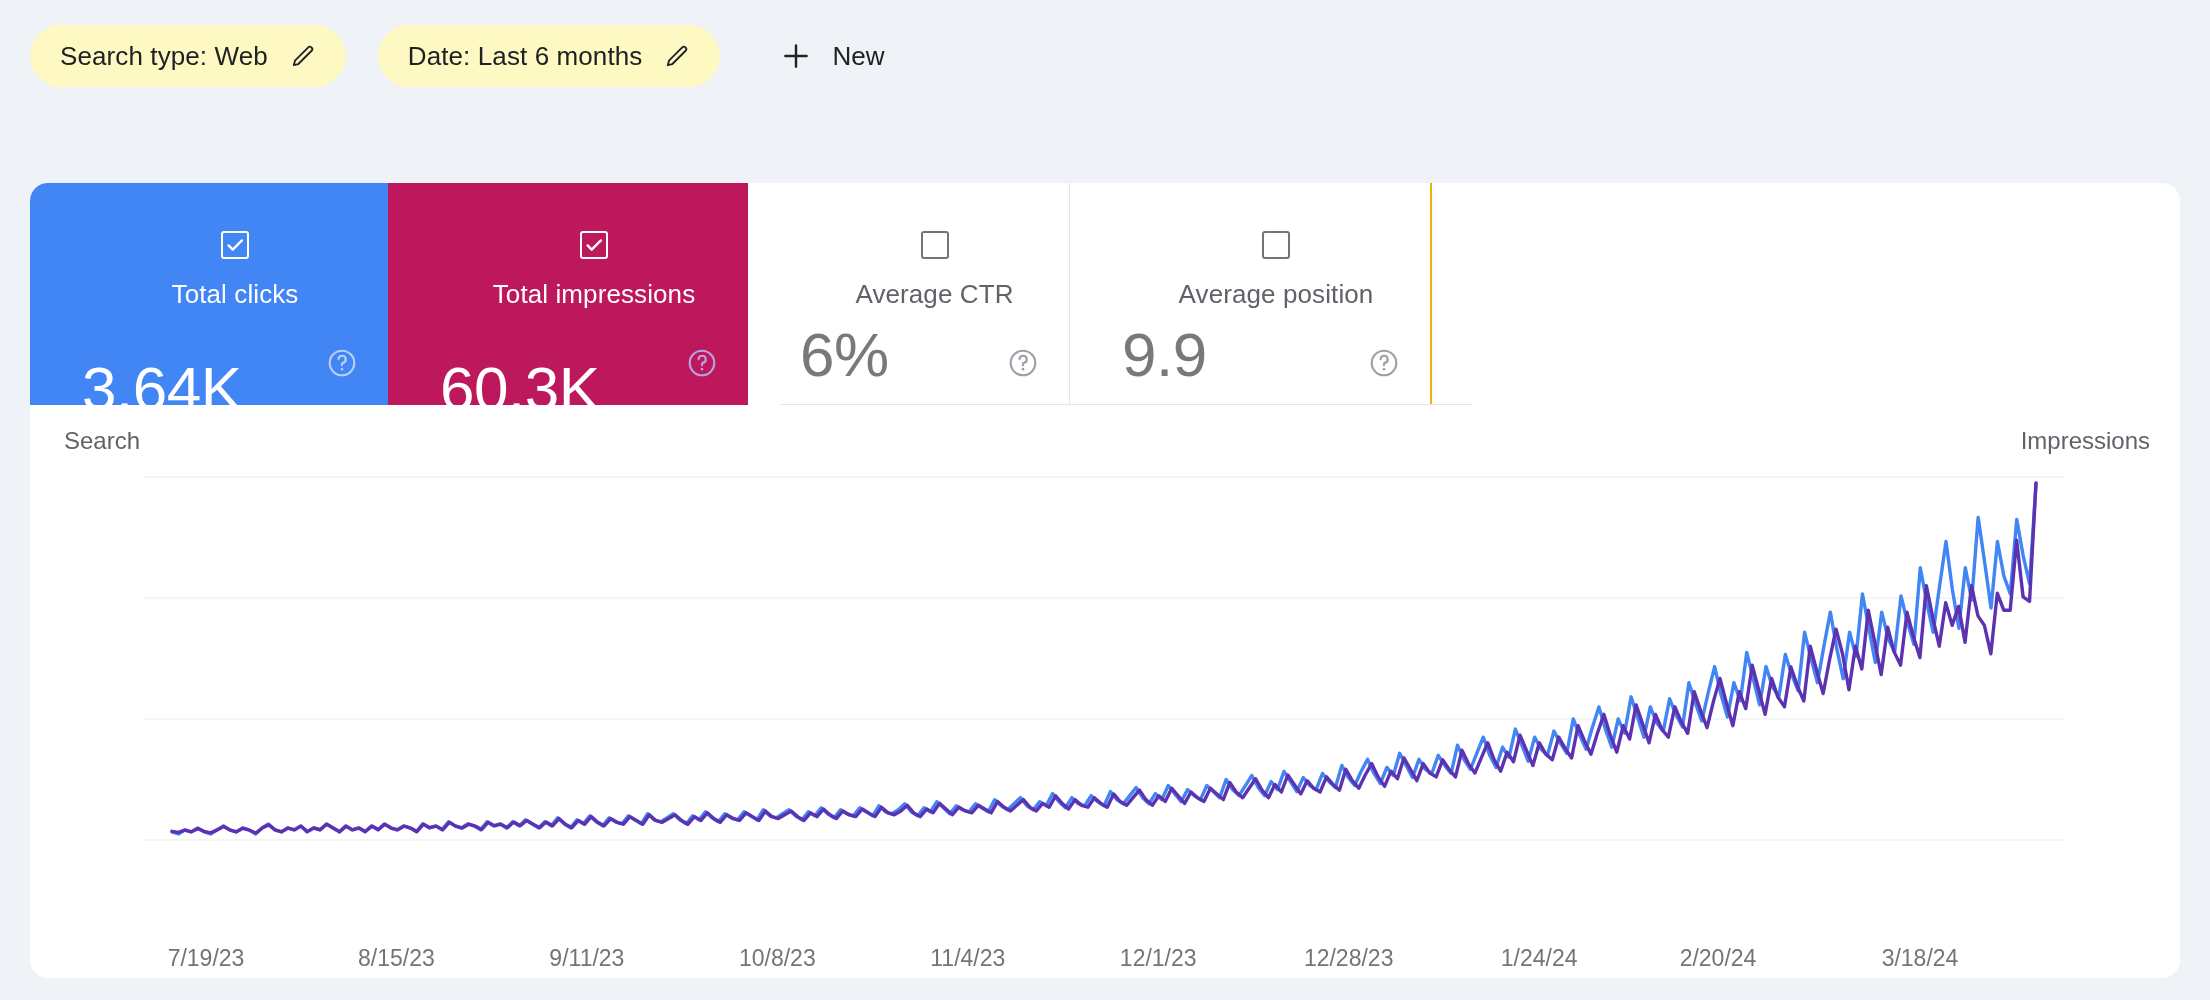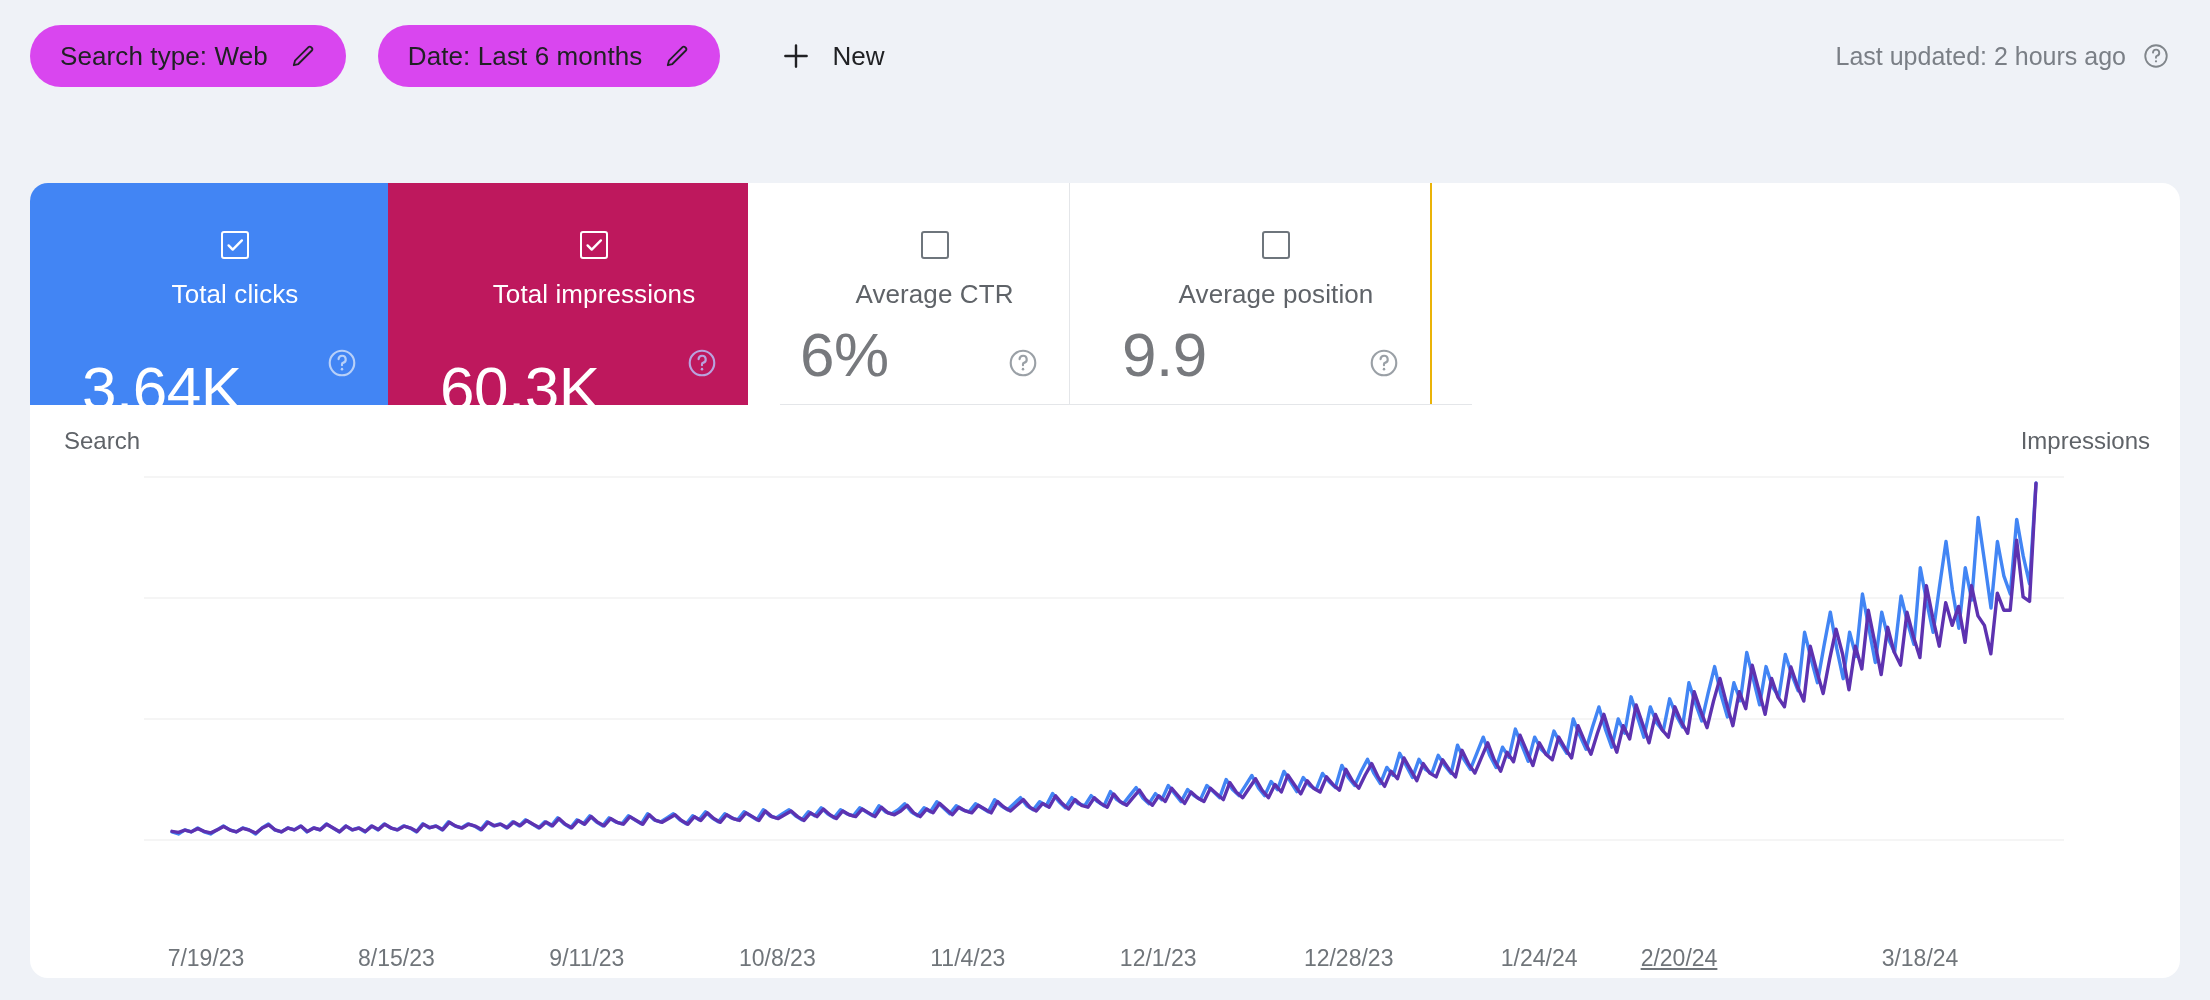--- a/index.html
+++ b/index.html
@@ -22,21 +22,21 @@
     align-items: center;
     padding-left: 30px;
     padding-right: 40px;
   }
   .chip {
     display: flex;
     align-items: center;
     gap: 22px;
     height: 62px;
     padding: 0 30px 0 30px;
-    background: #d946ef;
+    background: #fef9c3;
     border-radius: 31px;
     margin-right: 32px;
     cursor: pointer;
   }
   .chip-label {
     font-size: 26px;
     color: #202124;
     letter-spacing: 0.1px;
     white-space: nowrap;
   }
@@ -205,30 +205,20 @@
 
   <div class="new-btn">
     <span>
       <svg class="plus-icon" viewBox="0 0 24 24" fill="none" stroke="#202124" stroke-width="1.8" stroke-linecap="round">
         <path d="M12 4v16M4 12h16"></path>
       </svg>
     </span>
     <span class="new-label">New</span>
   </div>
 
-  <div class="last-updated">
-    <span class="last-updated-text">Last updated: 2 hours ago</span>
-    <span>
-      <svg class="help-circle-sm" viewBox="0 0 24 24" fill="none" stroke="#80868b" stroke-width="1.6">
-        <circle cx="12" cy="12" r="9.2"></circle>
-        <path d="M9.4 9.1a2.7 2.7 0 1 1 3.3 2.8c-.55.16-.72.5-.72 1v.7" stroke-linecap="round"></path>
-        <circle cx="12" cy="16.6" r="0.95" fill="#80868b" stroke="none"></circle>
-      </svg>
-    </span>
-  </div>
 
 </div>
 
 <div class="panel">
 
   <div class="cards">
 
     <div class="card clicks selected">
       <div class="card-head">
         <span class="checkbox checked">
@@ -310,21 +300,21 @@
       <div id="yticks-right"></div>
       <div id="xticks">
           <div class="xtick" style="left: 34px;">7/19/23</div>
           <div class="xtick" style="left: 224.444px;">8/15/23</div>
           <div class="xtick" style="left: 414.889px;">9/11/23</div>
           <div class="xtick" style="left: 605.333px;">10/8/23</div>
           <div class="xtick" style="left: 795.778px;">11/4/23</div>
           <div class="xtick" style="left: 986.222px;">12/1/23</div>
           <div class="xtick" style="left: 1176.67px;">12/28/23</div>
           <div class="xtick" style="left: 1367.11px;">1/24/24</div>
-          <div class="xtick" style="left: 1507px; text-decoration: underline;">2/20/24</div>
+          <div class="xtick" style="left: 1546px;">2/20/24</div>
           <div class="xtick" style="left: 1748px;">3/18/24</div>
         </div>
       <svg id="chart-svg" viewBox="0 0 1864 363" preserveAspectRatio="none">
           <line x1="-28" x2="1892" y1="363" y2="363" stroke="#ececec" stroke-width="1.2" vector-effect="non-scaling-stroke"></line>
           <line x1="-28" x2="1892" y1="242" y2="242" stroke="#ececec" stroke-width="1.2" vector-effect="non-scaling-stroke"></line>
           <line x1="-28" x2="1892" y1="121" y2="121" stroke="#ececec" stroke-width="1.2" vector-effect="non-scaling-stroke"></line>
           <line x1="-28" x2="1892" y1="0" y2="0" stroke="#ececec" stroke-width="1.2" vector-effect="non-scaling-stroke"></line>
           <polyline points="0.00,354.93 6.43,356.95 12.86,352.92 19.28,354.93 25.71,350.90 32.14,354.93 38.57,356.95 44.99,352.92 51.42,348.88 57.85,352.92 64.28,354.93 70.70,350.90 77.13,352.92 83.56,356.95 89.99,350.90 96.41,346.87 102.84,352.92 109.27,354.93 115.70,350.90 122.12,352.92 128.55,348.88 134.98,354.93 141.41,350.90 147.83,352.92 154.26,346.87 160.69,350.90 167.12,354.93 173.54,348.88 179.97,352.92 186.40,350.90 192.83,354.93 199.26,348.88 205.68,352.92 212.11,346.87 218.54,350.90 224.97,352.92 231.39,348.88 237.82,350.90 244.25,354.93 250.68,346.87 257.10,350.90 263.53,348.88 269.96,352.92 276.39,344.85 282.81,348.88 289.24,350.90 295.67,346.87 302.10,348.88 308.52,352.92 314.95,344.85 321.38,348.88 327.81,346.87 334.23,350.90 340.66,344.85 347.09,348.88 353.52,342.83 359.94,346.87 366.37,350.90 372.80,344.85 379.23,348.88 385.66,340.82 392.08,346.87 398.51,350.90 404.94,342.83 411.37,346.87 417.79,338.80 424.22,344.85 430.65,348.88 437.08,340.82 443.50,344.85 449.93,346.87 456.36,338.80 462.79,342.83 469.21,346.87 475.64,336.78 482.07,342.83 488.50,344.85 494.92,340.82 501.35,336.78 507.78,342.83 514.21,346.87 520.63,338.80 527.06,342.83 533.49,334.77 539.92,340.82 546.34,344.85 552.77,336.78 559.20,340.82 565.63,342.83 572.06,334.77 578.48,338.80 584.91,342.83 591.34,332.75 597.77,338.80 604.19,340.82 610.62,336.78 617.05,332.75 623.48,338.80 629.90,342.83 636.33,334.77 642.76,338.80 649.19,330.73 655.61,336.78 662.04,340.82 668.47,332.75 674.90,336.78 681.32,338.80 687.75,330.73 694.18,334.77 700.61,338.80 707.03,328.72 713.46,334.77 719.89,336.78 726.32,332.75 732.74,326.70 739.17,334.77 745.60,338.80 752.03,330.73 758.46,334.77 764.88,324.68 771.31,330.73 777.74,336.78 784.17,328.72 790.59,332.75 797.02,334.77 803.45,326.70 809.88,330.73 816.30,334.77 822.73,322.67 829.16,328.72 835.59,332.75 842.01,326.70 848.44,320.65 854.87,328.72 861.30,332.75 867.72,324.68 874.15,328.72 880.58,316.62 887.01,324.68 893.43,330.73 899.86,320.65 906.29,326.70 912.72,328.72 919.14,318.63 925.57,324.68 932.00,328.72 938.43,314.60 944.86,322.67 951.28,326.70 957.71,318.63 964.14,310.57 970.57,320.65 976.99,326.70 983.42,316.62 989.85,322.67 996.28,308.55 1002.70,316.62 1009.13,324.68 1015.56,312.58 1021.99,318.63 1028.41,322.67 1034.84,308.55 1041.27,314.60 1047.70,320.65 1054.12,302.50 1060.55,312.58 1066.98,318.63 1073.41,308.55 1079.83,298.47 1086.26,310.57 1092.69,318.63 1099.12,304.52 1105.54,312.58 1111.97,294.43 1118.40,304.52 1124.83,314.60 1131.26,300.48 1137.68,308.55 1144.11,312.58 1150.54,296.45 1156.97,304.52 1163.39,310.57 1169.82,288.38 1176.25,300.48 1182.68,308.55 1189.10,294.43 1195.53,282.33 1201.96,296.45 1208.39,306.53 1214.81,290.40 1221.24,298.47 1227.67,276.28 1234.10,288.38 1240.52,300.48 1246.95,282.33 1253.38,292.42 1259.81,296.45 1266.23,278.30 1272.66,288.38 1279.09,296.45 1285.52,268.22 1291.94,282.33 1298.37,292.42 1304.80,276.28 1311.23,260.15 1317.66,278.30 1324.08,290.40 1330.51,270.23 1336.94,280.32 1343.37,252.08 1349.79,268.22 1356.22,284.35 1362.65,260.15 1369.08,272.25 1375.50,278.30 1381.93,254.10 1388.36,266.20 1394.79,276.28 1401.21,242.00 1407.64,258.13 1414.07,272.25 1420.50,250.07 1426.92,229.90 1433.35,252.08 1439.78,270.23 1446.21,242.00 1452.63,256.12 1459.06,219.82 1465.49,239.98 1471.92,260.15 1478.34,229.90 1484.77,246.03 1491.20,254.10 1497.63,221.83 1504.06,237.97 1510.48,250.07 1516.91,205.70 1523.34,225.87 1529.77,244.02 1536.19,215.78 1542.62,189.57 1549.05,217.80 1555.48,239.98 1561.90,205.70 1568.33,223.85 1574.76,175.45 1581.19,201.67 1587.61,227.88 1594.04,189.57 1600.47,209.73 1606.90,219.82 1613.32,177.47 1619.75,197.63 1626.18,213.77 1632.61,155.28 1639.03,181.50 1645.46,205.70 1651.89,169.40 1658.32,135.12 1664.74,171.42 1671.17,201.67 1677.60,155.28 1684.03,179.48 1690.46,116.97 1696.88,151.25 1703.31,185.53 1709.74,135.12 1716.17,161.33 1722.59,175.45 1729.02,118.98 1735.45,145.20 1741.88,167.38 1748.30,90.75 1754.73,125.03 1761.16,155.28 1767.59,108.90 1774.01,64.53 1780.44,112.93 1786.87,151.25 1793.30,90.75 1799.72,123.02 1806.15,40.33 1812.58,84.70 1819.01,131.08 1825.43,64.53 1831.86,98.82 1838.29,116.97 1844.72,42.35 1851.14,78.65 1857.57,106.88 1864.00,6.05" fill="none" stroke="#4285f4" stroke-width="3.4" stroke-linejoin="round" stroke-linecap="round" vector-effect="non-scaling-stroke"></polyline>
           <polyline points="0.00,354.32 6.45,355.42 12.90,353.21 19.35,354.79 25.80,351.64 32.25,354.32 38.70,355.90 45.15,352.90 51.60,349.58 58.05,353.06 64.50,354.79 70.95,351.32 77.40,353.21 83.85,356.06 90.30,351.01 96.75,347.85 103.20,352.90 109.65,354.79 116.10,351.01 122.55,352.90 129.00,349.11 135.45,354.48 141.90,351.01 148.35,352.74 154.80,347.22 161.25,351.01 167.70,354.79 174.15,349.11 180.60,352.90 187.04,351.01 193.49,354.48 199.94,349.11 206.39,352.58 212.84,347.22 219.29,351.01 225.74,352.90 232.19,349.11 238.64,351.01 245.09,354.48 251.54,347.22 257.99,350.69 264.44,349.11 270.89,352.74 277.34,345.32 283.79,349.11 290.24,351.01 296.69,347.22 303.14,349.11 309.59,352.58 316.04,345.32 322.49,348.80 328.94,347.22 335.39,350.69 341.84,345.01 348.29,348.80 354.74,343.43 361.19,347.22 367.64,350.69 374.09,345.01 380.54,348.80 386.99,341.54 393.44,347.22 399.89,350.69 406.34,343.43 412.79,347.22 419.24,339.64 425.69,345.32 432.14,348.80 438.59,341.54 445.04,345.32 451.49,347.22 457.94,339.64 464.39,343.43 470.84,347.22 477.29,337.75 483.74,343.43 490.19,345.32 496.64,341.54 503.09,337.75 509.54,343.43 515.99,347.22 522.44,339.64 528.89,343.43 535.34,335.85 541.79,341.54 548.24,345.32 554.69,337.75 561.13,341.54 567.58,343.43 574.03,335.85 580.48,339.64 586.93,343.43 593.38,333.96 599.83,339.64 606.28,341.54 612.73,337.75 619.18,333.96 625.63,339.64 632.08,343.43 638.53,335.85 644.98,339.64 651.43,332.07 657.88,337.75 664.33,341.54 670.78,333.96 677.23,337.75 683.68,339.64 690.13,332.07 696.58,335.85 703.03,339.64 709.48,330.17 715.93,335.85 722.38,337.75 728.83,333.96 735.28,328.28 741.73,335.85 748.18,339.64 754.63,332.07 761.08,335.85 767.53,326.38 773.98,332.07 780.43,337.75 786.88,330.17 793.33,333.96 799.78,335.85 806.23,328.28 812.68,332.07 819.13,335.85 825.58,324.49 832.03,330.17 838.48,333.96 844.93,328.28 851.38,322.60 857.83,330.17 864.28,333.96 870.73,326.38 877.18,330.17 883.63,318.81 890.08,326.38 896.53,332.07 902.98,322.60 909.43,328.28 915.88,330.17 922.33,320.70 928.78,326.38 935.22,330.17 941.67,316.91 948.12,324.49 954.57,328.28 961.02,320.70 967.47,313.13 973.92,322.60 980.37,328.28 986.82,318.81 993.27,324.49 999.72,311.23 1006.17,318.81 1012.62,326.38 1019.07,315.02 1025.52,320.70 1031.97,324.49 1038.42,311.23 1044.87,316.91 1051.32,322.60 1057.77,305.55 1064.22,315.02 1070.67,320.70 1077.12,311.23 1083.57,301.76 1090.02,313.13 1096.47,320.70 1102.92,307.45 1109.37,315.02 1115.82,297.98 1122.27,307.45 1128.72,316.91 1135.17,303.66 1141.62,311.23 1148.07,315.02 1154.52,299.87 1160.97,307.45 1167.42,313.13 1173.87,292.29 1180.32,303.66 1186.77,311.23 1193.22,297.98 1199.67,286.61 1206.12,299.87 1212.57,309.34 1219.02,294.19 1225.47,301.76 1231.92,280.93 1238.37,292.29 1244.82,303.66 1251.27,286.61 1257.72,296.08 1264.17,299.87 1270.62,282.82 1277.07,292.29 1283.52,299.87 1289.97,273.35 1296.42,286.61 1302.87,296.08 1309.31,280.93 1315.76,265.78 1322.21,282.82 1328.66,294.19 1335.11,275.25 1341.56,284.72 1348.01,258.20 1354.46,273.35 1360.91,288.51 1367.36,265.78 1373.81,277.14 1380.26,282.82 1386.71,260.10 1393.16,271.46 1399.61,280.93 1406.06,248.73 1412.51,263.89 1418.96,277.14 1425.41,256.31 1431.86,237.37 1438.31,258.20 1444.76,275.25 1451.21,248.73 1457.66,261.99 1464.11,227.90 1470.56,246.84 1477.01,265.78 1483.46,237.37 1489.91,252.52 1496.36,260.10 1502.81,229.79 1509.26,244.95 1515.71,256.31 1522.16,214.64 1528.61,233.58 1535.06,250.63 1541.51,224.11 1547.96,201.39 1554.41,226.01 1560.86,248.73 1567.31,214.64 1573.76,231.69 1580.21,188.13 1586.66,212.75 1593.11,237.37 1599.56,201.39 1606.01,220.33 1612.46,229.79 1618.91,190.02 1625.36,208.96 1631.81,224.11 1638.26,169.19 1644.71,193.81 1651.16,216.54 1657.61,182.45 1664.06,152.14 1670.51,176.77 1676.96,212.75 1683.40,169.19 1689.85,191.92 1696.30,133.21 1702.75,165.40 1709.20,197.60 1715.65,150.25 1722.10,174.87 1728.55,188.13 1735.00,135.10 1741.45,159.72 1747.90,180.55 1754.35,108.58 1760.80,140.78 1767.25,169.19 1773.70,125.63 1780.15,148.36 1786.60,129.42 1793.05,165.40 1799.50,108.58 1805.95,138.89 1812.40,148.36 1818.85,176.77 1825.30,116.16 1831.75,133.21 1838.20,133.21 1844.65,63.13 1851.10,119.95 1857.55,124.37 1864.00,6.31" fill="none" stroke="#5d32b0" stroke-width="3.4" stroke-linejoin="round" stroke-linecap="round" vector-effect="non-scaling-stroke"></polyline>
         </svg>

